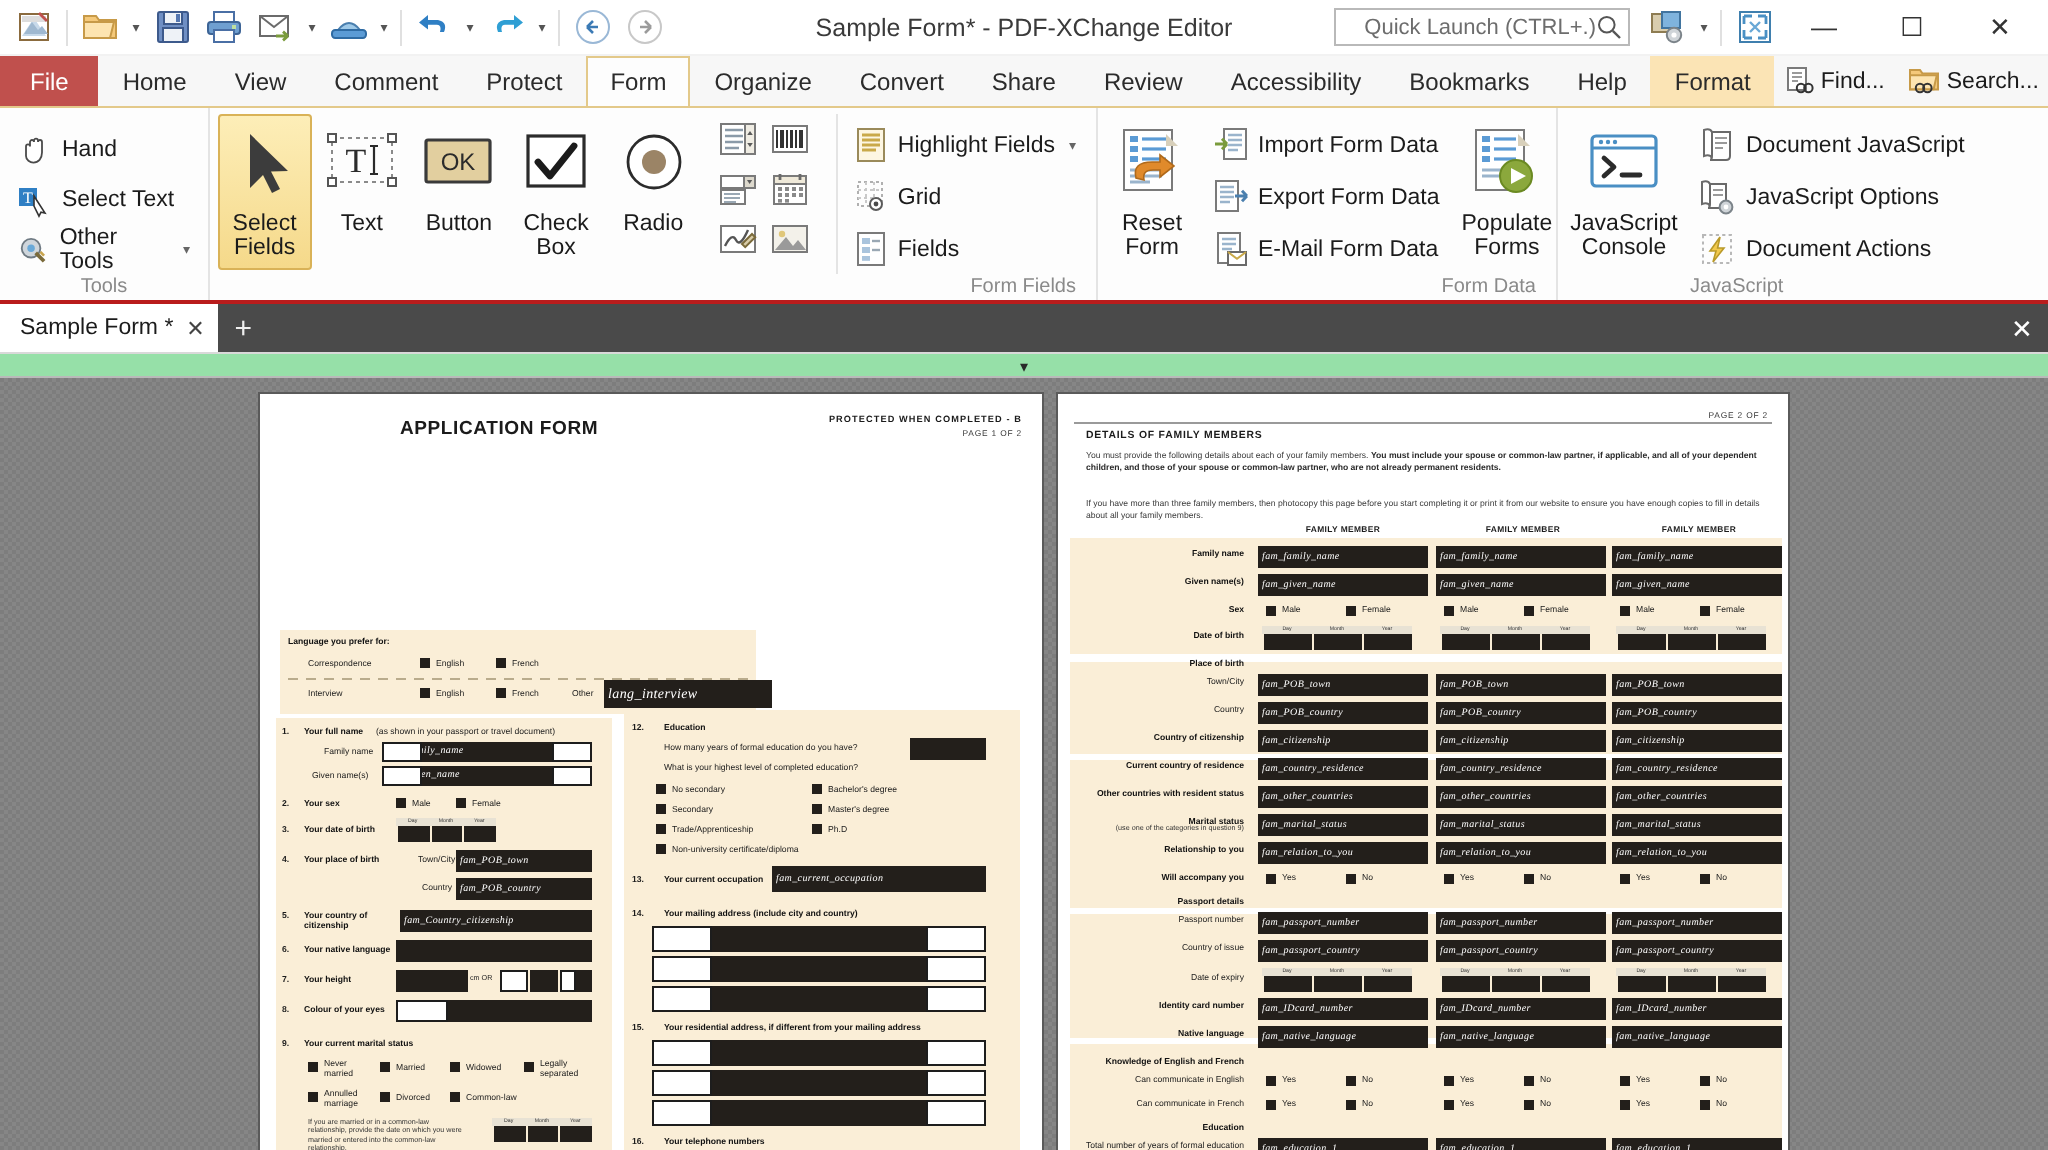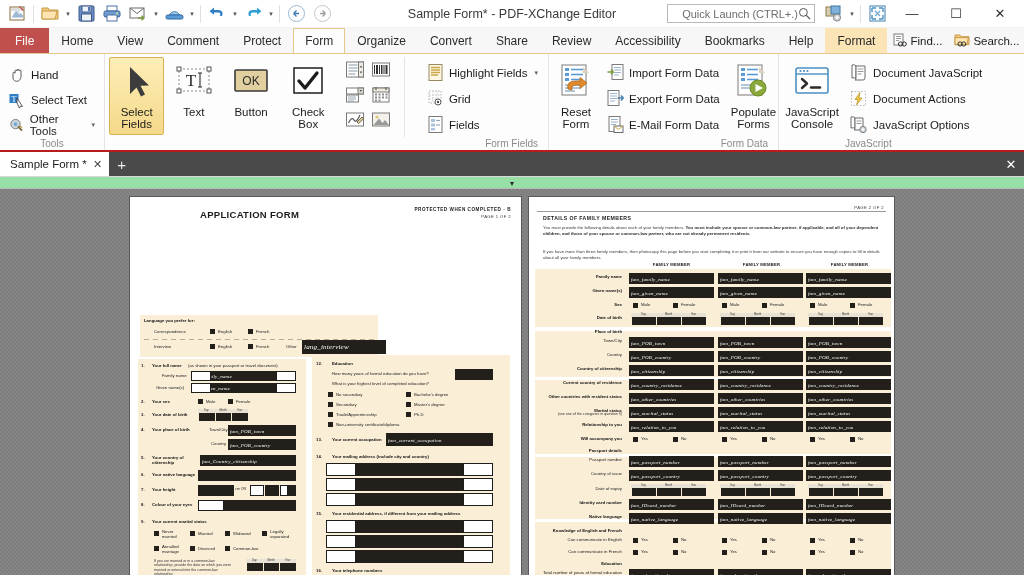--- a/index.html
+++ b/index.html
@@ -412,20 +412,29 @@
             <svg width="36" height="34" viewBox="0 0 36 34">
                 <rect x="4" y="3" width="28" height="25" fill="#fff" stroke="#2b2b2b" stroke-width="1.6"></rect>
                 <path d="M9 16 L15 23 L27 8" fill="none" stroke="#1b1b1b" stroke-width="3.4" stroke-linecap="round" stroke-linejoin="round"></path>
               </svg>
           </div>
           <div class="cap">
             <span>Check</span><br><span>Box</span>
           </div>
         </div>
 
+        <div class="bigbtn">
+          <div class="ico">
+            <svg width="36" height="34" viewBox="0 0 36 34">
+                <circle cx="18" cy="16" r="13" fill="#fff" stroke="#2b2b2b" stroke-width="1.4"></circle>
+                <circle cx="18" cy="16" r="6" fill="#9b8466"></circle>
+              </svg>
+          </div>
+          <div class="cap">Radio</div>
+        </div>
 
         <div class="icogrid" style="margin-left:4px;">
           <div class="icocell">
             <svg width="20" height="20" viewBox="0 0 20 20">
                 <rect x="1.5" y="2" width="17" height="15" fill="#fff" stroke="#7a7a7a"></rect>
                 <path d="M3.5 5h9M3.5 8h9M3.5 11h9M3.5 14h7" stroke="#8a9aa8" stroke-width="1.2"></path>
                 <rect x="13.5" y="2" width="5" height="15" fill="#efece3" stroke="#7a7a7a"></rect>
                 <path d="M16 5.5l1.4 2h-2.8zM16 13.5l1.4-2h-2.8z" fill="#5a5a5a"></path>
               </svg>
           </div>
@@ -479,21 +488,21 @@
           </div>
           <div class="icocell">
             <svg width="20" height="20" viewBox="0 0 20 20">
                 <rect x="1.5" y="3" width="17" height="13" fill="#f3f1ea" stroke="#7a7a7a"></rect>
                 <circle cx="6" cy="7" r="1.6" fill="#e0c77a"></circle>
                 <path d="M2.5 15 L8 8.5 L11.5 13 L14 10 L18 15z" fill="#9a9a9a"></path>
               </svg>
           </div>
         </div>
 
-        <div class="col3" style="margin-left:8px; padding-top:3px; border-left:1px solid #e4e4e4; padding-left:16px;">
+        <div class="col3" style="margin-left:8px; padding-top:3px; border-left:1px solid #e4e4e4; padding-left:2px;">
           <div class="medbtn">
             <svg width="17" height="19" viewBox="0 0 17 19">
                 <rect x="2" y="1.5" width="13" height="16" fill="#fdf6e2" stroke="#9a8a5a"></rect>
                 <path d="M4 4.5h9M4 7h9M4 9.5h9M4 12h7" stroke="#c9a94a" stroke-width="1.5"></path>
               </svg>
             <span class="lbl">Highlight Fields</span>
             <span class="tool-caret">▾</span>
           </div>
           <div class="medbtn">
             <svg width="17" height="19" viewBox="0 0 17 19">
@@ -618,34 +627,34 @@
           <div class="medbtn">
             <svg width="19" height="19" viewBox="0 0 19 19">
                 <path d="M3 2 q3-1 4 1 v13 q-1-2-4-1z" fill="#fff" stroke="#6a6a6a"></path>
                 <path d="M7 3 h9 v12 q0 2-2 2 H6 q1 0 1-2z" fill="#fff" stroke="#6a6a6a"></path>
                 <path d="M8.5 6h6M8.5 8.5h6M8.5 11h4" stroke="#9a9a9a" stroke-width="1.1"></path>
               </svg>
             <span class="lbl">Document JavaScript</span>
           </div>
           <div class="medbtn">
             <svg width="19" height="19" viewBox="0 0 19 19">
-                <rect x="2.5" y="2.5" width="14" height="14" fill="none" stroke="#b8b8b8" stroke-dasharray="1.6 1.6"></rect>
-                <path d="M11 3.5 L6 10.5 h3 l-1.5 5.5 L13 9h-3.2z" fill="#f2c94c" stroke="#b99a2a" stroke-width="0.8"></path>
-              </svg>
-            <span class="lbl">Document Actions</span>
-          </div>
-          <div class="medbtn">
-            <svg width="19" height="19" viewBox="0 0 19 19">
                 <path d="M2 2 q3-1 4 1 v11 q-1-2-4-1z" fill="#fff" stroke="#6a6a6a"></path>
                 <path d="M6 3 h8 v10 q0 2-2 2 H5 q1 0 1-2z" fill="#fff" stroke="#6a6a6a"></path>
                 <path d="M7.5 6h5M7.5 8.5h5" stroke="#9a9a9a" stroke-width="1.1"></path>
                 <circle cx="14" cy="14.5" r="3.2" fill="#cfd4d8" stroke="#7b8389"></circle>
                 <circle cx="14" cy="14.5" r="1.2" fill="#fff"></circle>
               </svg>
             <span class="lbl">JavaScript Options</span>
+          </div>
+          <div class="medbtn">
+            <svg width="19" height="19" viewBox="0 0 19 19">
+                <rect x="2.5" y="2.5" width="14" height="14" fill="none" stroke="#b8b8b8" stroke-dasharray="1.6 1.6"></rect>
+                <path d="M11 3.5 L6 10.5 h3 l-1.5 5.5 L13 9h-3.2z" fill="#f2c94c" stroke="#b99a2a" stroke-width="0.8"></path>
+              </svg>
+            <span class="lbl">Document Actions</span>
           </div>
         </div>
       </div>
       <div class="rgroup-label" style="text-align:left; padding-left:62px;">JavaScript</div>
     </div>
   </div>
 
   <div class="doctabbar">
     <div class="doctab">
       <span>Sample Form *</span>

